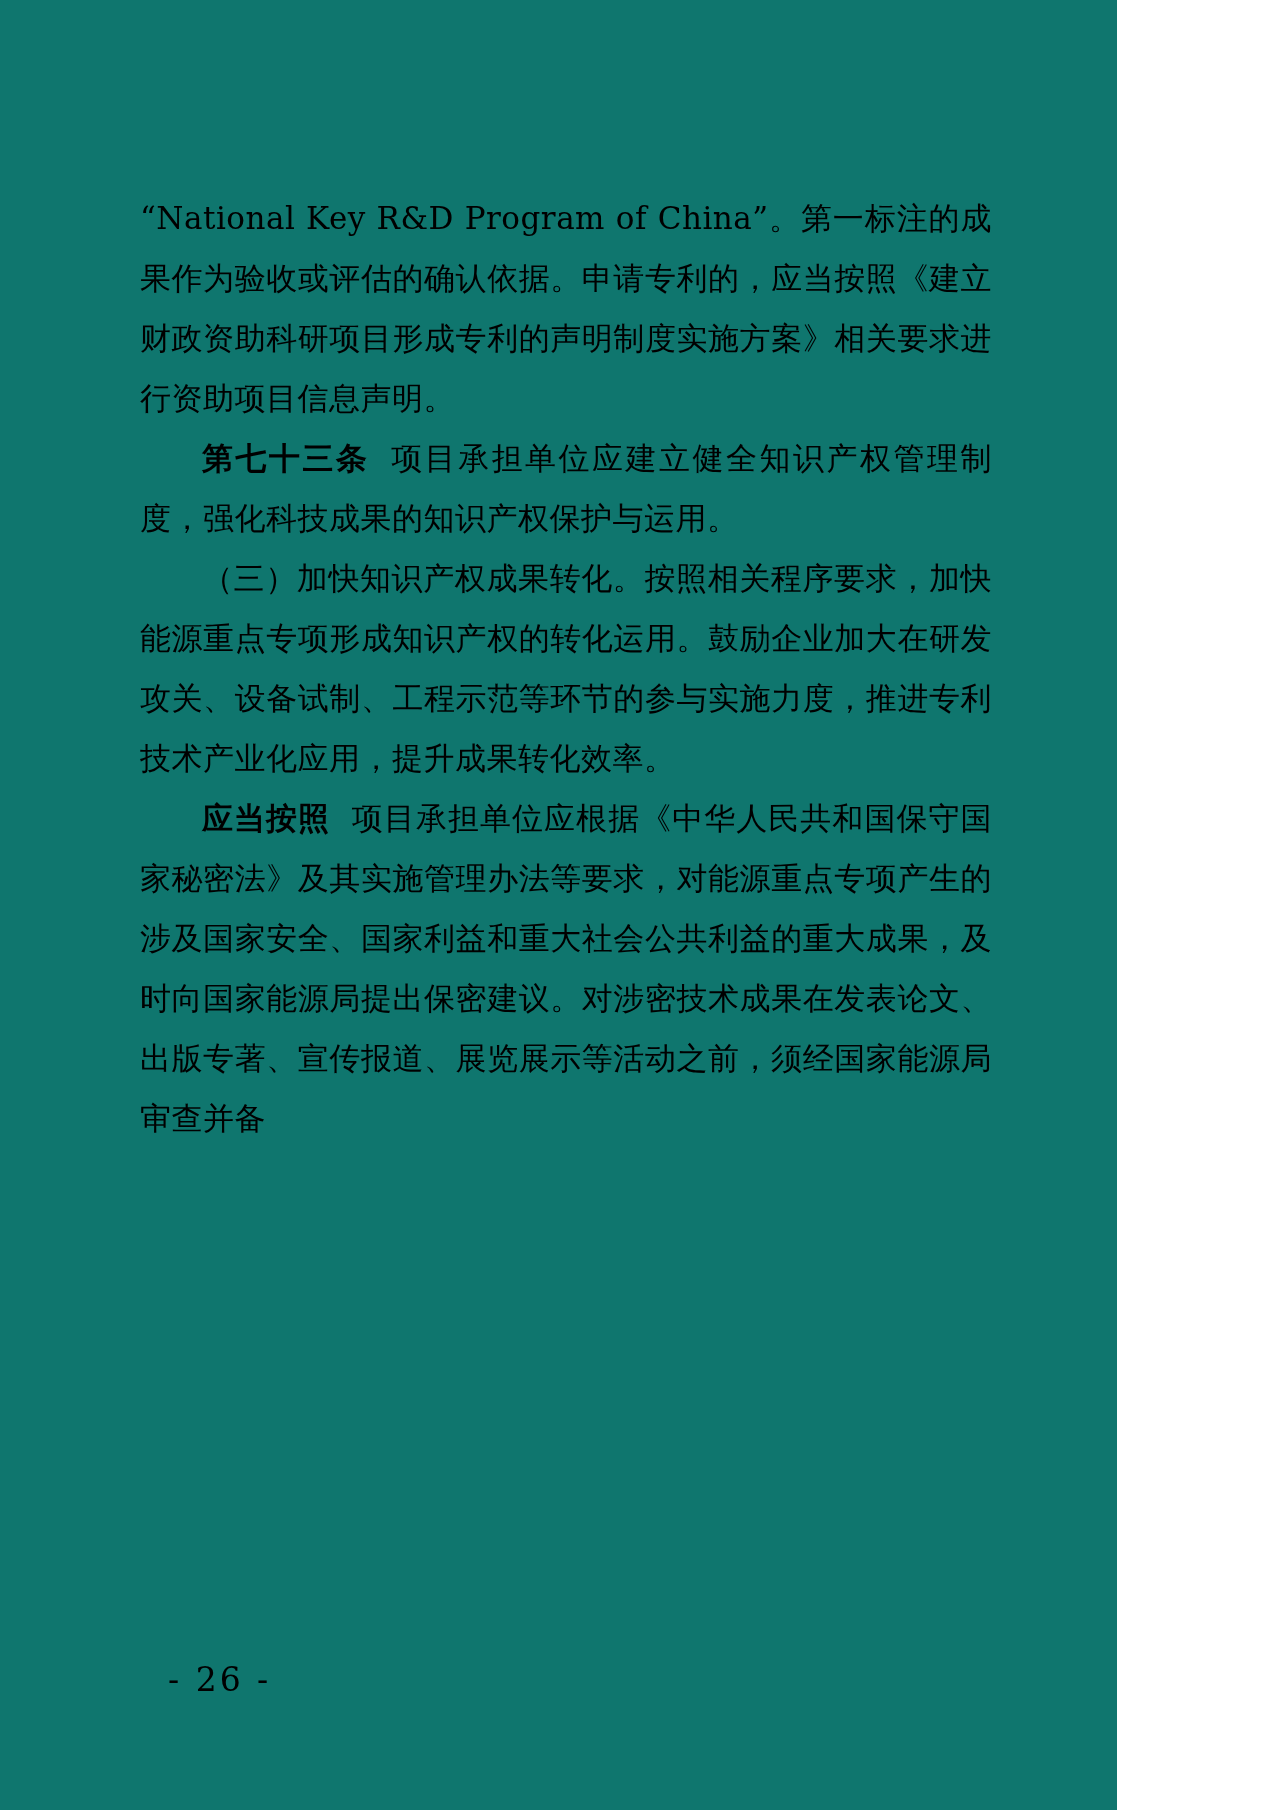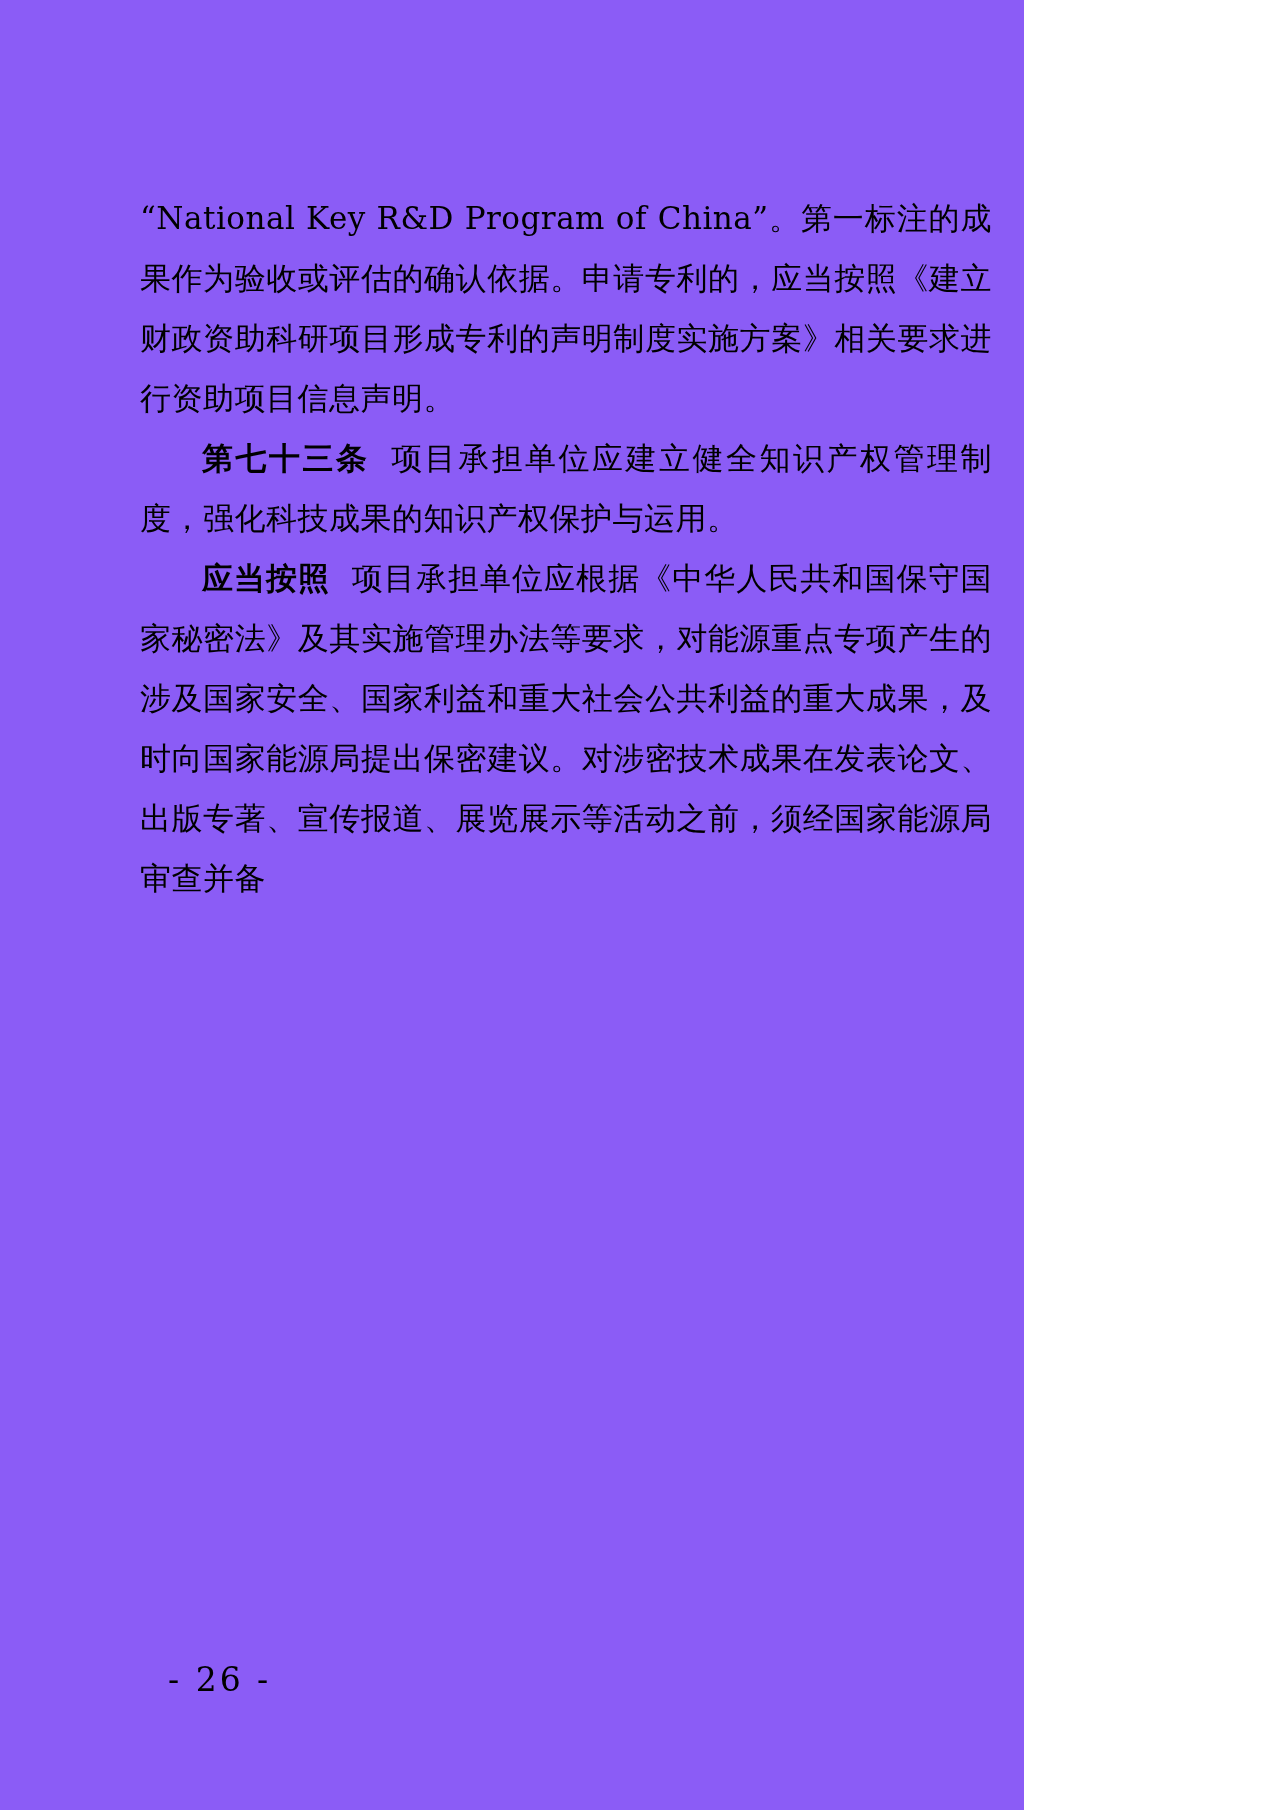--- a/index.html
+++ b/index.html
@@ -10,23 +10,23 @@
   body {
     width: 1280px;
     height: 1810px;
     font-family: "DejaVu Serif", "Liberation Serif", serif;
     color: #000000;
     position: relative;
     overflow: hidden;
   }
   .page {
     position: relative;
-    width: 1024px;
+    width: 1117px;
     height: 1810px;
-    background: #8b5cf6;
+    background: #0f766e;
   }
   .text-block {
     position: absolute;
     left: 140px;
     top: 188px;
     width: 852px;
     font-size: 31px;
     line-height: 60px;
     text-align: justify;
     letter-spacing: 0.5px;
@@ -62,20 +62,21 @@
 <div class="page">
 
   <div class="text-block">
 
     <p class="para"><span>“National Key R&amp;D Program of China”。第一标注的成果作为验收或评估的确认依据。申请专利的，应当按照《建立财政资助科研项目形成专利的声明制度实施方案》相关要求进行资助项目信息声明。</span></p>
 
     <p class="para indent"><span class="article-heading">第七十三条</span><span>项目承担单位应建立健全知识产权管理制度，强化科技成果的知识产权保护与运用。</span></p>
 
 
 
+    <p class="para indent"><span>（三）加快知识产权成果转化。按照相关程序要求，加快能源重点专项形成知识产权的转化运用。鼓励企业加大在研发攻关、设备试制、工程示范等环节的参与实施力度，推进专利技术产业化应用，提升成果转化效率。</span></p>
 
     <p class="para indent"><span class="article-heading">应当按照</span><span>项目承担单位应根据《中华人民共和国保守国家秘密法》及其实施管理办法等要求，对能源重点专项产生的涉及国家安全、国家利益和重大社会公共利益的重大成果，及时向国家能源局提出保密建议。对涉密技术成果在发表论文、出版专著、宣传报道、展览展示等活动之前，须经国家能源局审查并备</span></p>
 
   </div>
 
   <div class="footer-pagenum">- 26 -</div>
 
 </div>
 
 </body></html>

